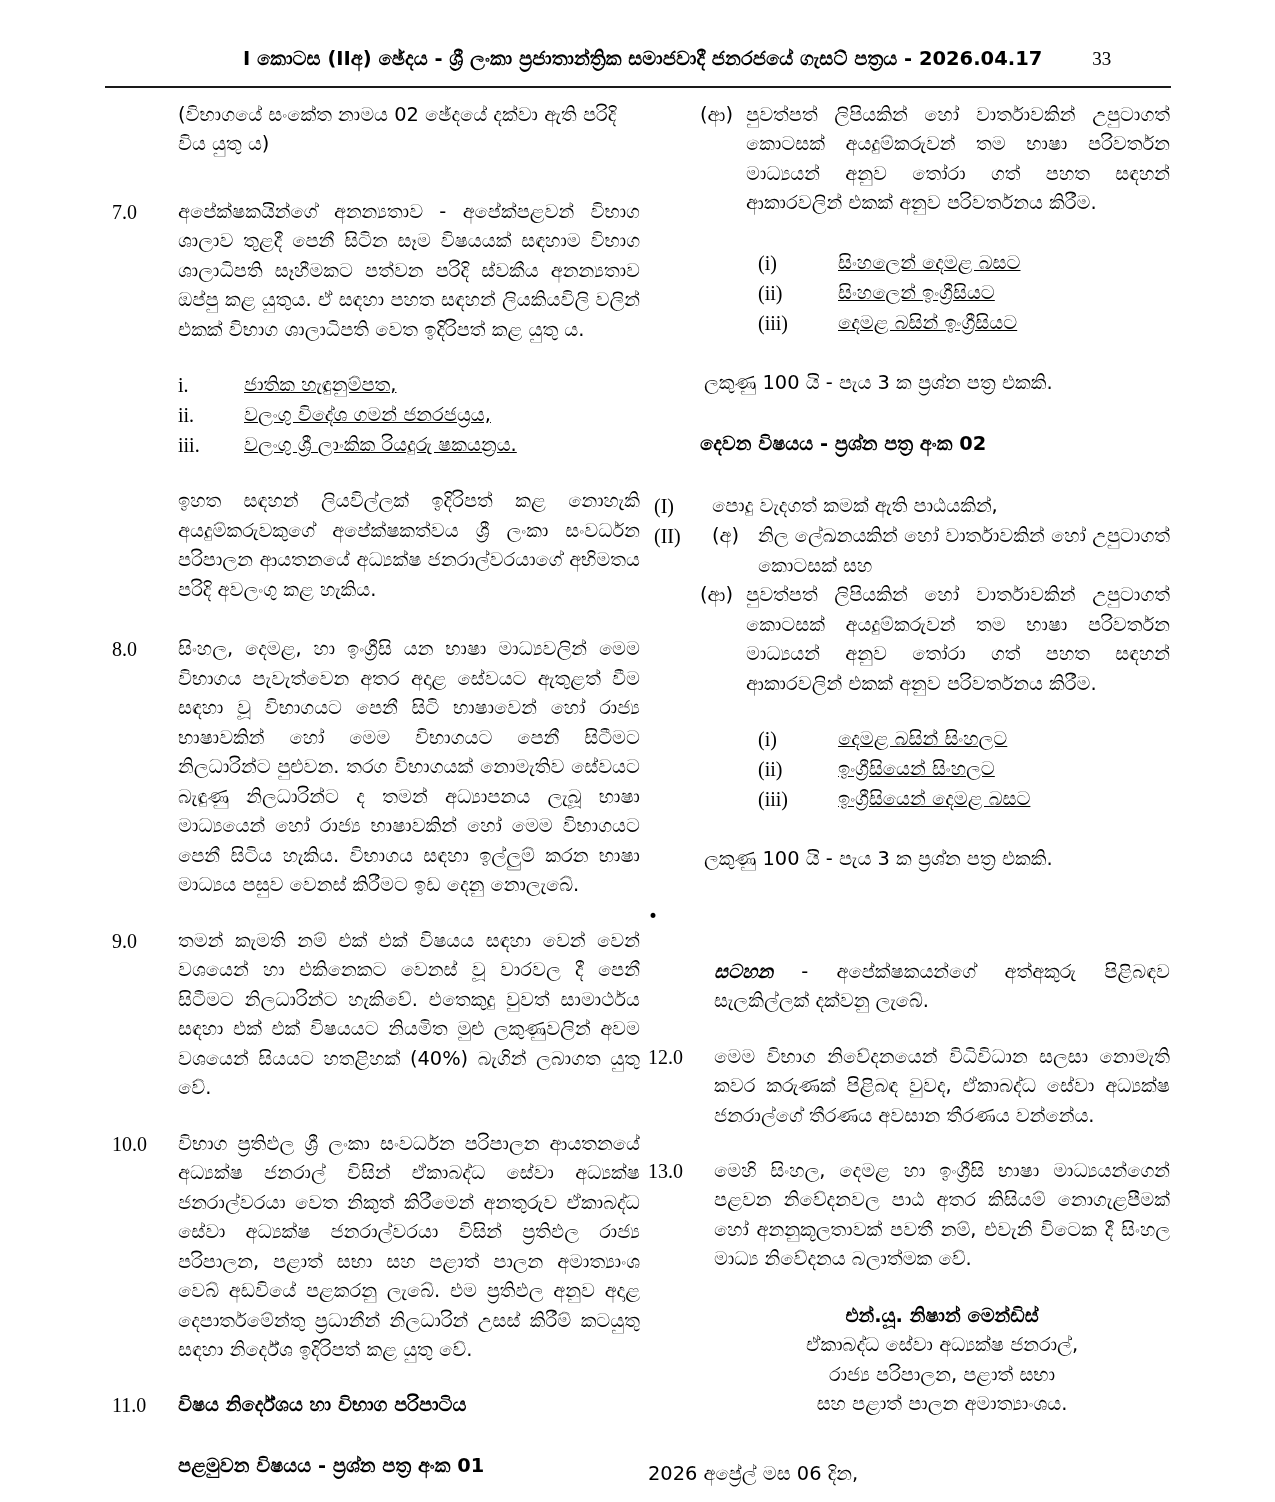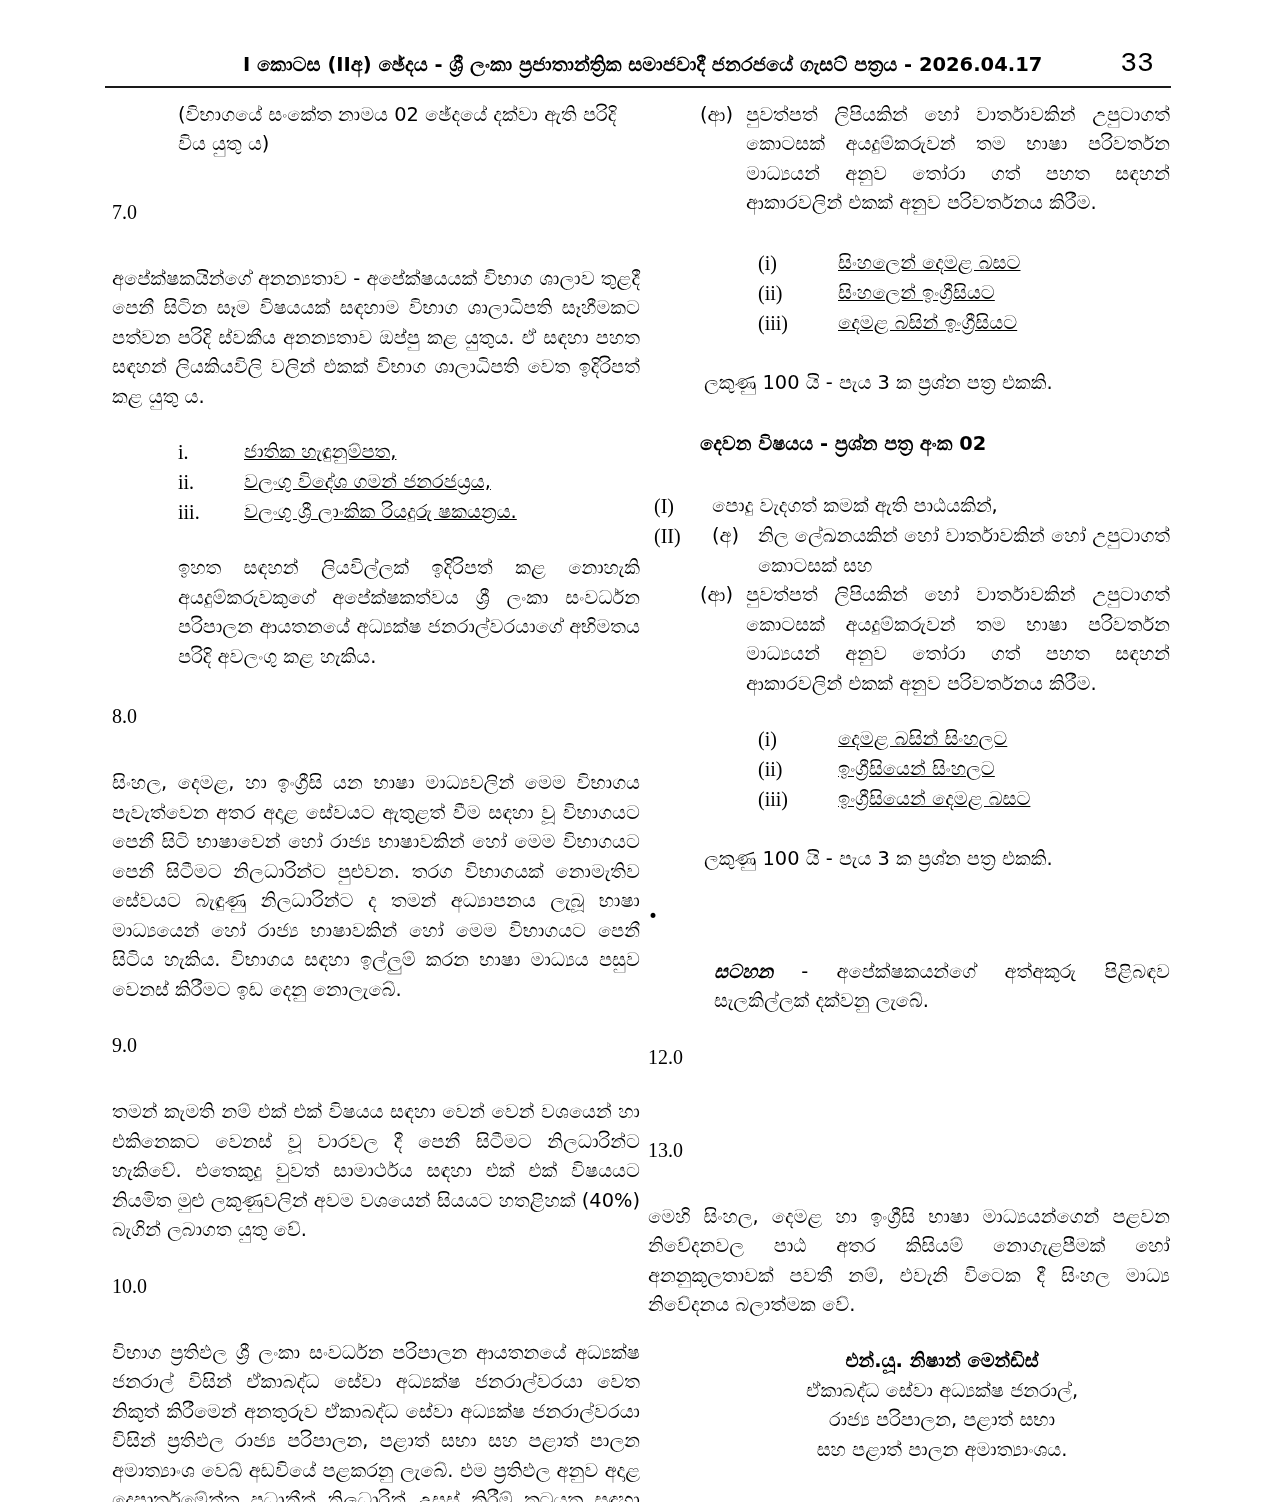--- a/index.html
+++ b/index.html
@@ -38,23 +38,23 @@
   }
   .header-title {
     font-weight: bold;
     font-size: 19.5px;
     line-height: 1.1;
     white-space: nowrap;
     flex: 0 0 auto;
     margin-left: 138px;
   }
   .header-pageno {
-    font-family: Liberation Mono, monospace;
-    font-size: 28px;
-    margin-left: 78px;
+    font-family: Liberation Serif, serif;
+    font-size: 19px;
+    margin-left: 50px;
     flex: 0 0 auto;
   }
   .header-rule {
     position: absolute;
     left: 105px;
     top: 86px;
     width: 1066px;
     height: 0;
     border-top: 2.6px solid #1a1a1a;
   }
@@ -67,21 +67,20 @@
     line-height: 1.52;
   }
   .col-left  { left: 112px;  width: 528px; }
   .col-right { left: 648px;  width: 522px; }
 
   
   .clause {
     display: flex;
     align-items: flex-start;
     margin-bottom: 26px;
-    flex-direction: column;
   }
   .clause-num {
     flex: 0 0 66px;
     font-family: "Liberation Serif", "DejaVu Serif", serif;
     font-size: 20px;
     line-height: 1.48;
     padding-top: 1px;
   }
   .clause-body {
     flex: 1 1 auto;
@@ -202,21 +201,21 @@
     <div class="header-pageno">33</div>
   </div>
   <div class="header-rule"></div>
 
   <div class="col col-left">
 
     <div class="para nojust" style="margin-bottom:38px;">(විභාගයේ සංකේත නාමය 02 ඡේදයේ දක්වා ඇති පරිදි විය යුතු ය)</div>
 
     <div class="clause">
       <div class="clause-num">7.0</div>
-      <div class="clause-body">අපේක්ෂකයින්ගේ අනන්‍යතාව - අපේක්ෂයයක් විභාග ශාලාව තුළදී පෙනී සිටින සෑම විෂයයක් සඳහාම විභාග ශාලාධිපති සෑහීමකට පත්වන පරිදි ස්වකීය අනන්‍යතාව ඔප්පු කළ යුතුය. ඒ සඳහා පහත සඳහන් ලියකියවිලි වලින් එකක් විභාග ශාලාධිපති වෙත ඉදිරිපත් කළ යුතු ය.</div>
+      <div class="clause-body">අපේක්ෂකයින්ගේ අනන්‍යතාව - අපේක්පළවන් විභාග ශාලාව තුළදී පෙනී සිටින සෑම විෂයයක් සඳහාම විභාග ශාලාධිපති සෑහීමකට පත්වන පරිදි ස්වකීය අනන්‍යතාව ඔප්පු කළ යුතුය. ඒ සඳහා පහත සඳහන් ලියකියවිලි වලින් එකක් විභාග ශාලාධිපති වෙත ඉදිරිපත් කළ යුතු ය.</div>
     </div>
 
     <ul class="rlist lower indent-66" style="margin-left:66px;">
       <li>
         <span class="marker">i.</span>
         <span class="txt">ජාතික හැඳුනුම්පත,</span>
       </li>
       <li>
         <span class="marker">ii.</span>
         <span class="txt">වලංගු විදේශ ගමන් ජනරජය්‍රය,</span>
@@ -319,20 +318,21 @@
     </div>
 
     <div class="note-para">
       <span class="note-label">සටහන</span>
       <span>-</span>
       <span>අපේක්ෂකයන්ගේ අත්අකුරු පිළිබඳව සැලකිල්ලක් දක්වනු ලැබේ.</span>
     </div>
 
     <div class="clause">
       <div class="clause-num">12.0</div>
+      <div class="clause-body">මෙම විභාග නිවේදනයෙන් විධිවිධාන සලසා නොමැති කවර කරුණක් පිළිබඳ වුවද, ඒකාබද්ධ සේවා අධ්‍යක්ෂ ජනරාල්ගේ තීරණය අවසාන තීරණය වන්නේය.</div>
     </div>
 
     <div class="clause">
       <div class="clause-num">13.0</div>
       <div class="clause-body">මෙහි සිංහල, දෙමළ හා ඉංග්‍රීසි භාෂා මාධ්‍යයන්ගෙන් පළවන නිවේදනවල පාඨ අතර කිසියම් නොගැළපීමක් හෝ අනනුකූලතාවක් පවතී නම්, එවැනි විටෙක දී සිංහල මාධ්‍ය නිවේදනය බලාත්මක වේ.</div>
     </div>
 
     <div class="sig">
       <div class="sig-name">එන්.යූ. නිෂාන් මෙන්ඩිස්</div>
       <div>ඒකාබද්ධ සේවා අධ්‍යක්ෂ ජනරාල්,</div>

